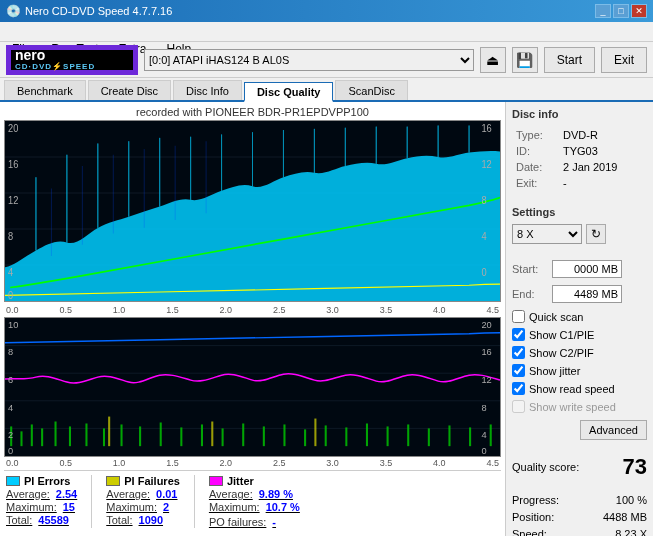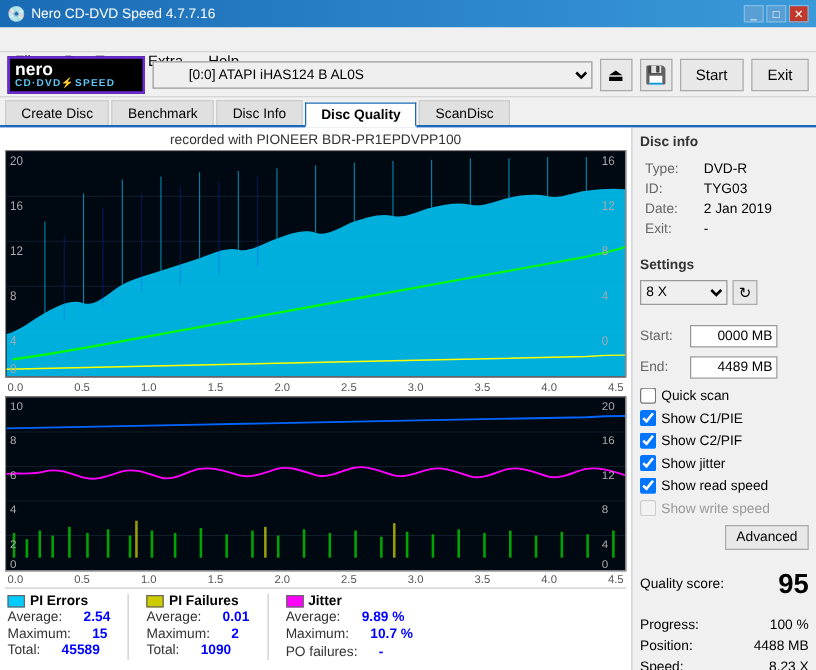--- a/index.html
+++ b/index.html
@@ -50,38 +50,37 @@
     .toolbar {
       background: #f0f0f0;
       border-bottom: 1px solid #ccc;
       height: 36px;
       display: flex;
       align-items: center;
       padding: 0 6px;
       gap: 6px;
     }
     .nero-logo {
-      width: 110px;
+      width: 132px;
       height: 30px;
       background: black;
       display: flex;
       flex-direction: column;
       align-items: flex-start;
       justify-content: center;
       padding: 2px 4px;
-      border: 2px solid #6d28d9;
+      border: 5px solid #6d28d9;
     }
     .nero-logo-top { color: white; font-size: 14px; font-weight: bold; line-height: 1; }
     .nero-logo-bottom { color: #5bc8f5; font-size: 8px; font-weight: bold; letter-spacing: 1px; }
     .drive-select {
       flex: 1;
       height: 22px;
       font-size: 11px;
       border: 1px solid #999;
-      padding-left: 24px;
     }
     .toolbar-icon-btn {
       width: 26px; height: 26px;
       background: #e8e8e8;
       border: 1px solid #aaa;
       display: flex; align-items: center; justify-content: center;
       cursor: pointer;
       font-size: 14px;
     }
     .start-btn {
@@ -181,21 +180,21 @@
     .legend-area {
       display: flex;
       gap: 10px;
       padding: 4px 2px;
       border-top: 1px solid #ccc;
       margin-top: 2px;
     }
     .legend-item { display: flex; flex-direction: column; gap: 1px; }
     .legend-header { display: flex; align-items: center; gap: 4px; font-size: 11px; font-weight: bold; }
     .legend-color-box { width: 14px; height: 10px; border: 1px solid #666; }
-    .legend-row { display: flex; gap: 17px; font-size: 11px; }
+    .legend-row { display: flex; gap: 6px; font-size: 11px; text-decoration: underline; }
     .legend-label { color: #333; }
     .legend-value { color: #00f; font-weight: bold; }
     .legend-separator { width: 1px; background: #ccc; margin: 0 4px; }
 
     
     .right-panel {
       width: 148px;
       background: #f0f0f0;
       border-left: 1px solid #ccc;
       padding: 6px;
@@ -330,22 +329,22 @@
   <select class="drive-select">
     <option>[0:0]  ATAPI iHAS124  B AL0S</option>
   </select>
   <div class="toolbar-icon-btn" title="Eject">⏏</div>
   <div class="toolbar-icon-btn" title="Save">💾</div>
   <button class="start-btn">Start</button>
   <button class="exit-btn">Exit</button>
 </div>
 
 <div class="tab-bar">
+  <div class="tab">Benchmark</div>
   <div class="tab">Create Disc</div>
-  <div class="tab">Benchmark</div>
   <div class="tab">Disc Info</div>
   <div class="tab active">Disc Quality</div>
   <div class="tab">ScanDisc</div>
 </div>
 
 <div class="main-content">
 
   <div class="chart-area">
     <div class="chart-title">recorded with PIONEER  BDR-PR1EPDVPP100</div>
 
@@ -607,21 +606,21 @@
       <input type="checkbox" disabled="" style="">
       <span class="checkbox-label" style="color:#999;">Show write speed</span>
     </div>
 
     <button class="advanced-btn">Advanced</button>
 
     <div class="divider"></div>
 
     <div class="quality-row">
       <span>Quality score:</span>
-      <span class="quality-score">95</span>
+      <span class="quality-score">73</span>
     </div>
 
     <div class="divider"></div>
 
     <div class="progress-row">
       <span>Progress:</span>
       <span>100 %</span>
     </div>
     <div class="progress-row">
       <span>Position:</span>

